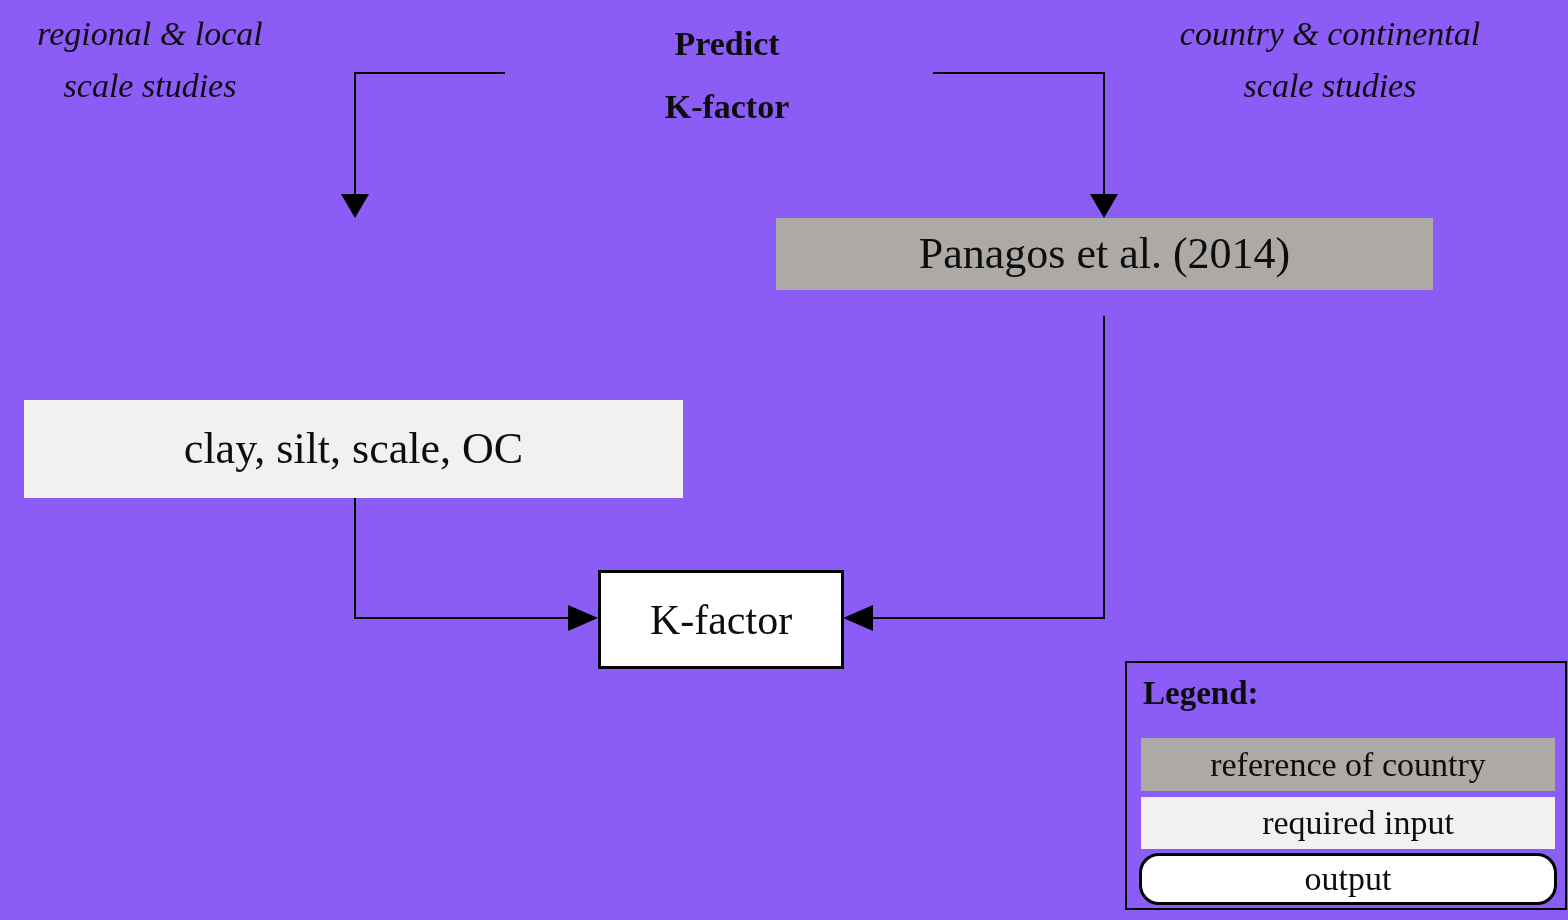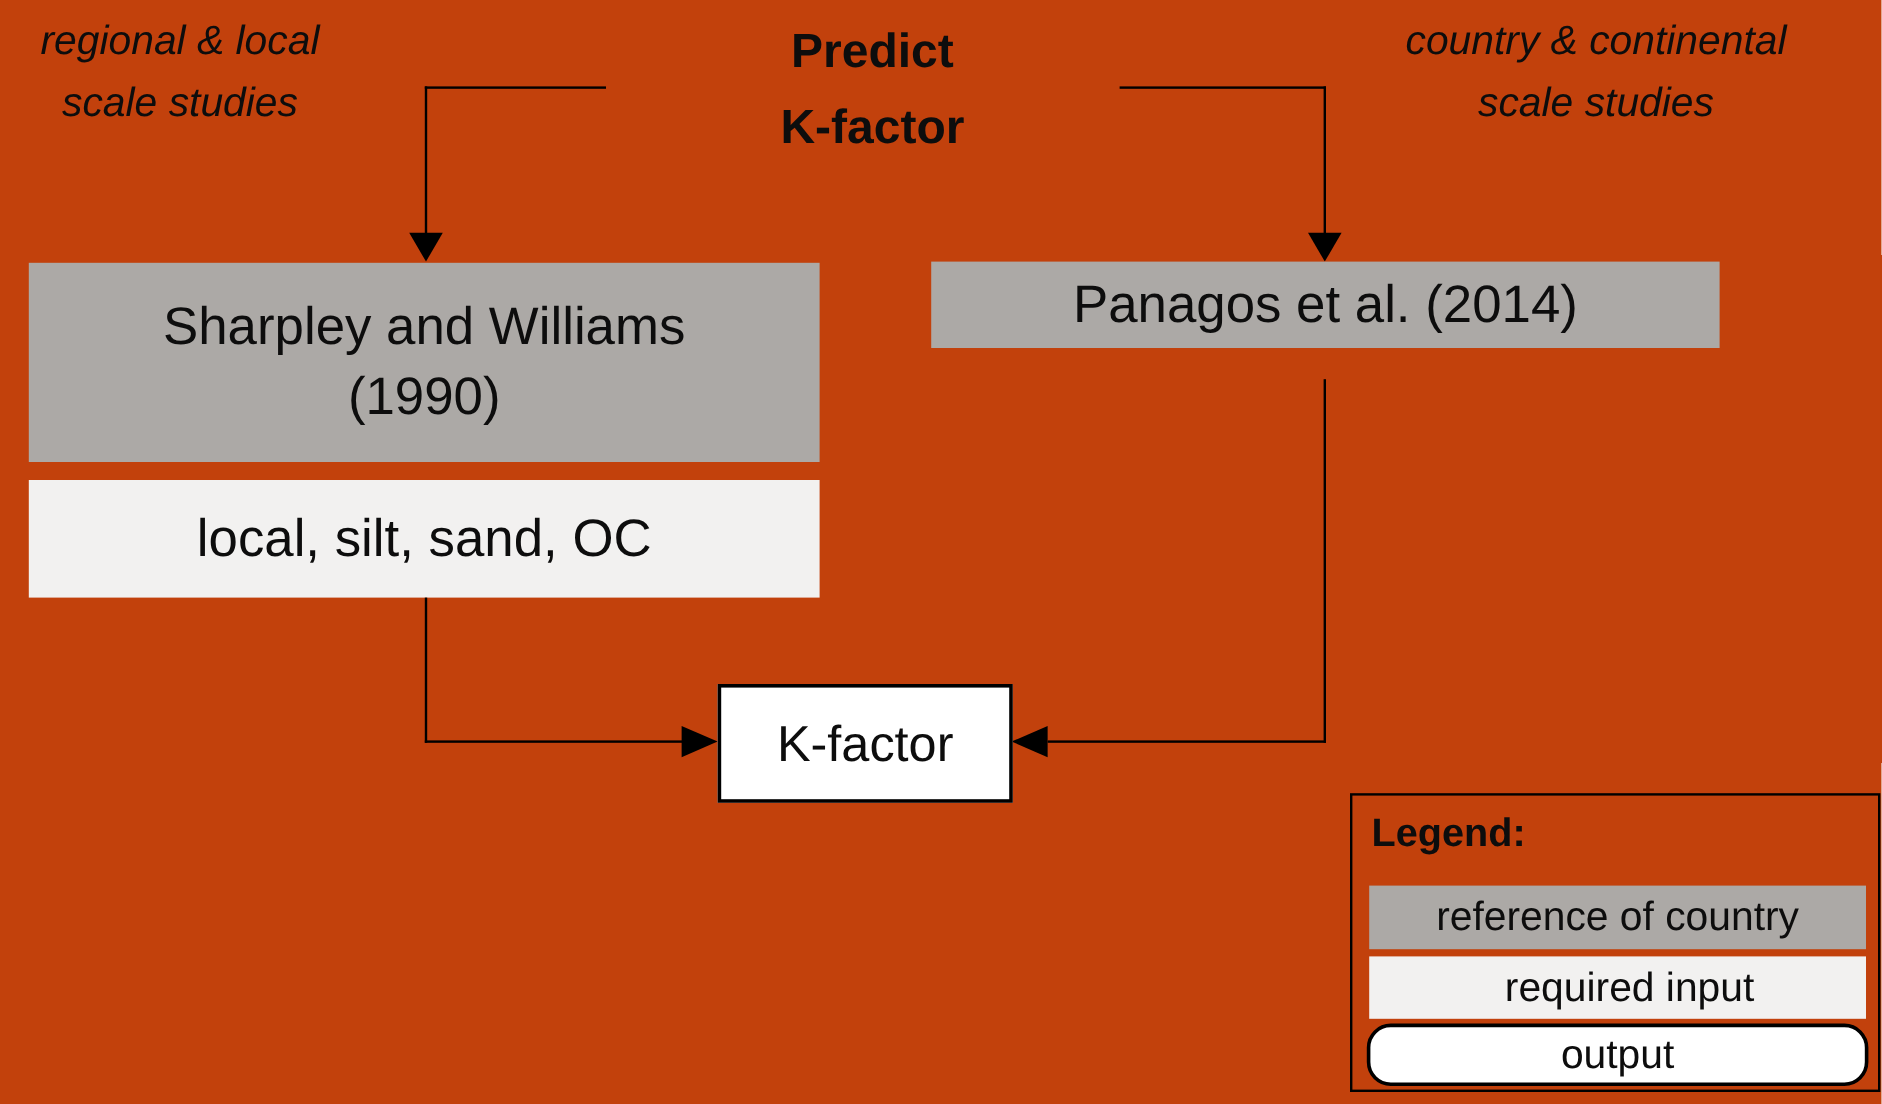--- a/index.html
+++ b/index.html
@@ -1,37 +1,37 @@
 <!DOCTYPE html>
 <html><head>
 <meta charset="utf-8">
 <style>
   html,body{margin:0;padding:0;background:#ffffff;}
   #canvas{
     position:relative;
     width:1568px;height:920px;
-    background:#c2410c;
-    font-family:Liberation Sans, sans-serif;
+    background:#8b5cf6;
+    font-family:Liberation Serif, serif;
     color:#111;
     overflow:hidden;
   }
   .abs{position:absolute;}
   
   .annotation{
     font-style:italic;
     font-size:34px;
     line-height:52px;
     text-align:center;
     color:#0d0d0d;
   }
   .annotation span{display:block;}
   
   .main-title{
     font-weight:bold;
-    font-size:40px;
+    font-size:34px;
     line-height:63px;
     text-align:center;
     color:#0d0d0d;
   }
   .main-title span{display:block;}
   
   .node{
     display:flex;
     flex-direction:column;
     align-items:center;
@@ -106,27 +106,23 @@
   </div>
 
   <div class="abs line" style="left:354px;top:72px;width:151px;height:2px;"></div>
   <div class="abs line" style="left:354px;top:72px;width:2px;height:124px;"></div>
   <div class="abs arrow-down" style="left:341px;top:194px;"></div>
 
   <div class="abs line" style="left:933px;top:72px;width:172px;height:2px;"></div>
   <div class="abs line" style="left:1103px;top:72px;width:2px;height:124px;"></div>
   <div class="abs arrow-down" style="left:1090px;top:194px;"></div>
 
-  <div class="abs node node-reference" style="left:24px;top:219px;width:659px;height:166px;">
-    <span>Sharpley and Williams</span>
-    <span>(1990)</span>
-  </div>
 
   <div class="abs node node-input" style="left:24px;top:400px;width:659px;height:98px;">
-    <span>local, silt, sand, OC</span>
+    <span>clay, silt, scale, OC</span>
   </div>
 
   <div class="abs node node-reference" style="left:776px;top:218px;width:657px;height:72px;">
     <span>Panagos et al. (2014)</span>
   </div>
 
   <div class="abs line" style="left:354px;top:498px;width:2px;height:121px;"></div>
   <div class="abs line" style="left:354px;top:617px;width:216px;height:2px;"></div>
   <div class="abs arrow-right" style="left:568px;top:605px;"></div>
 

